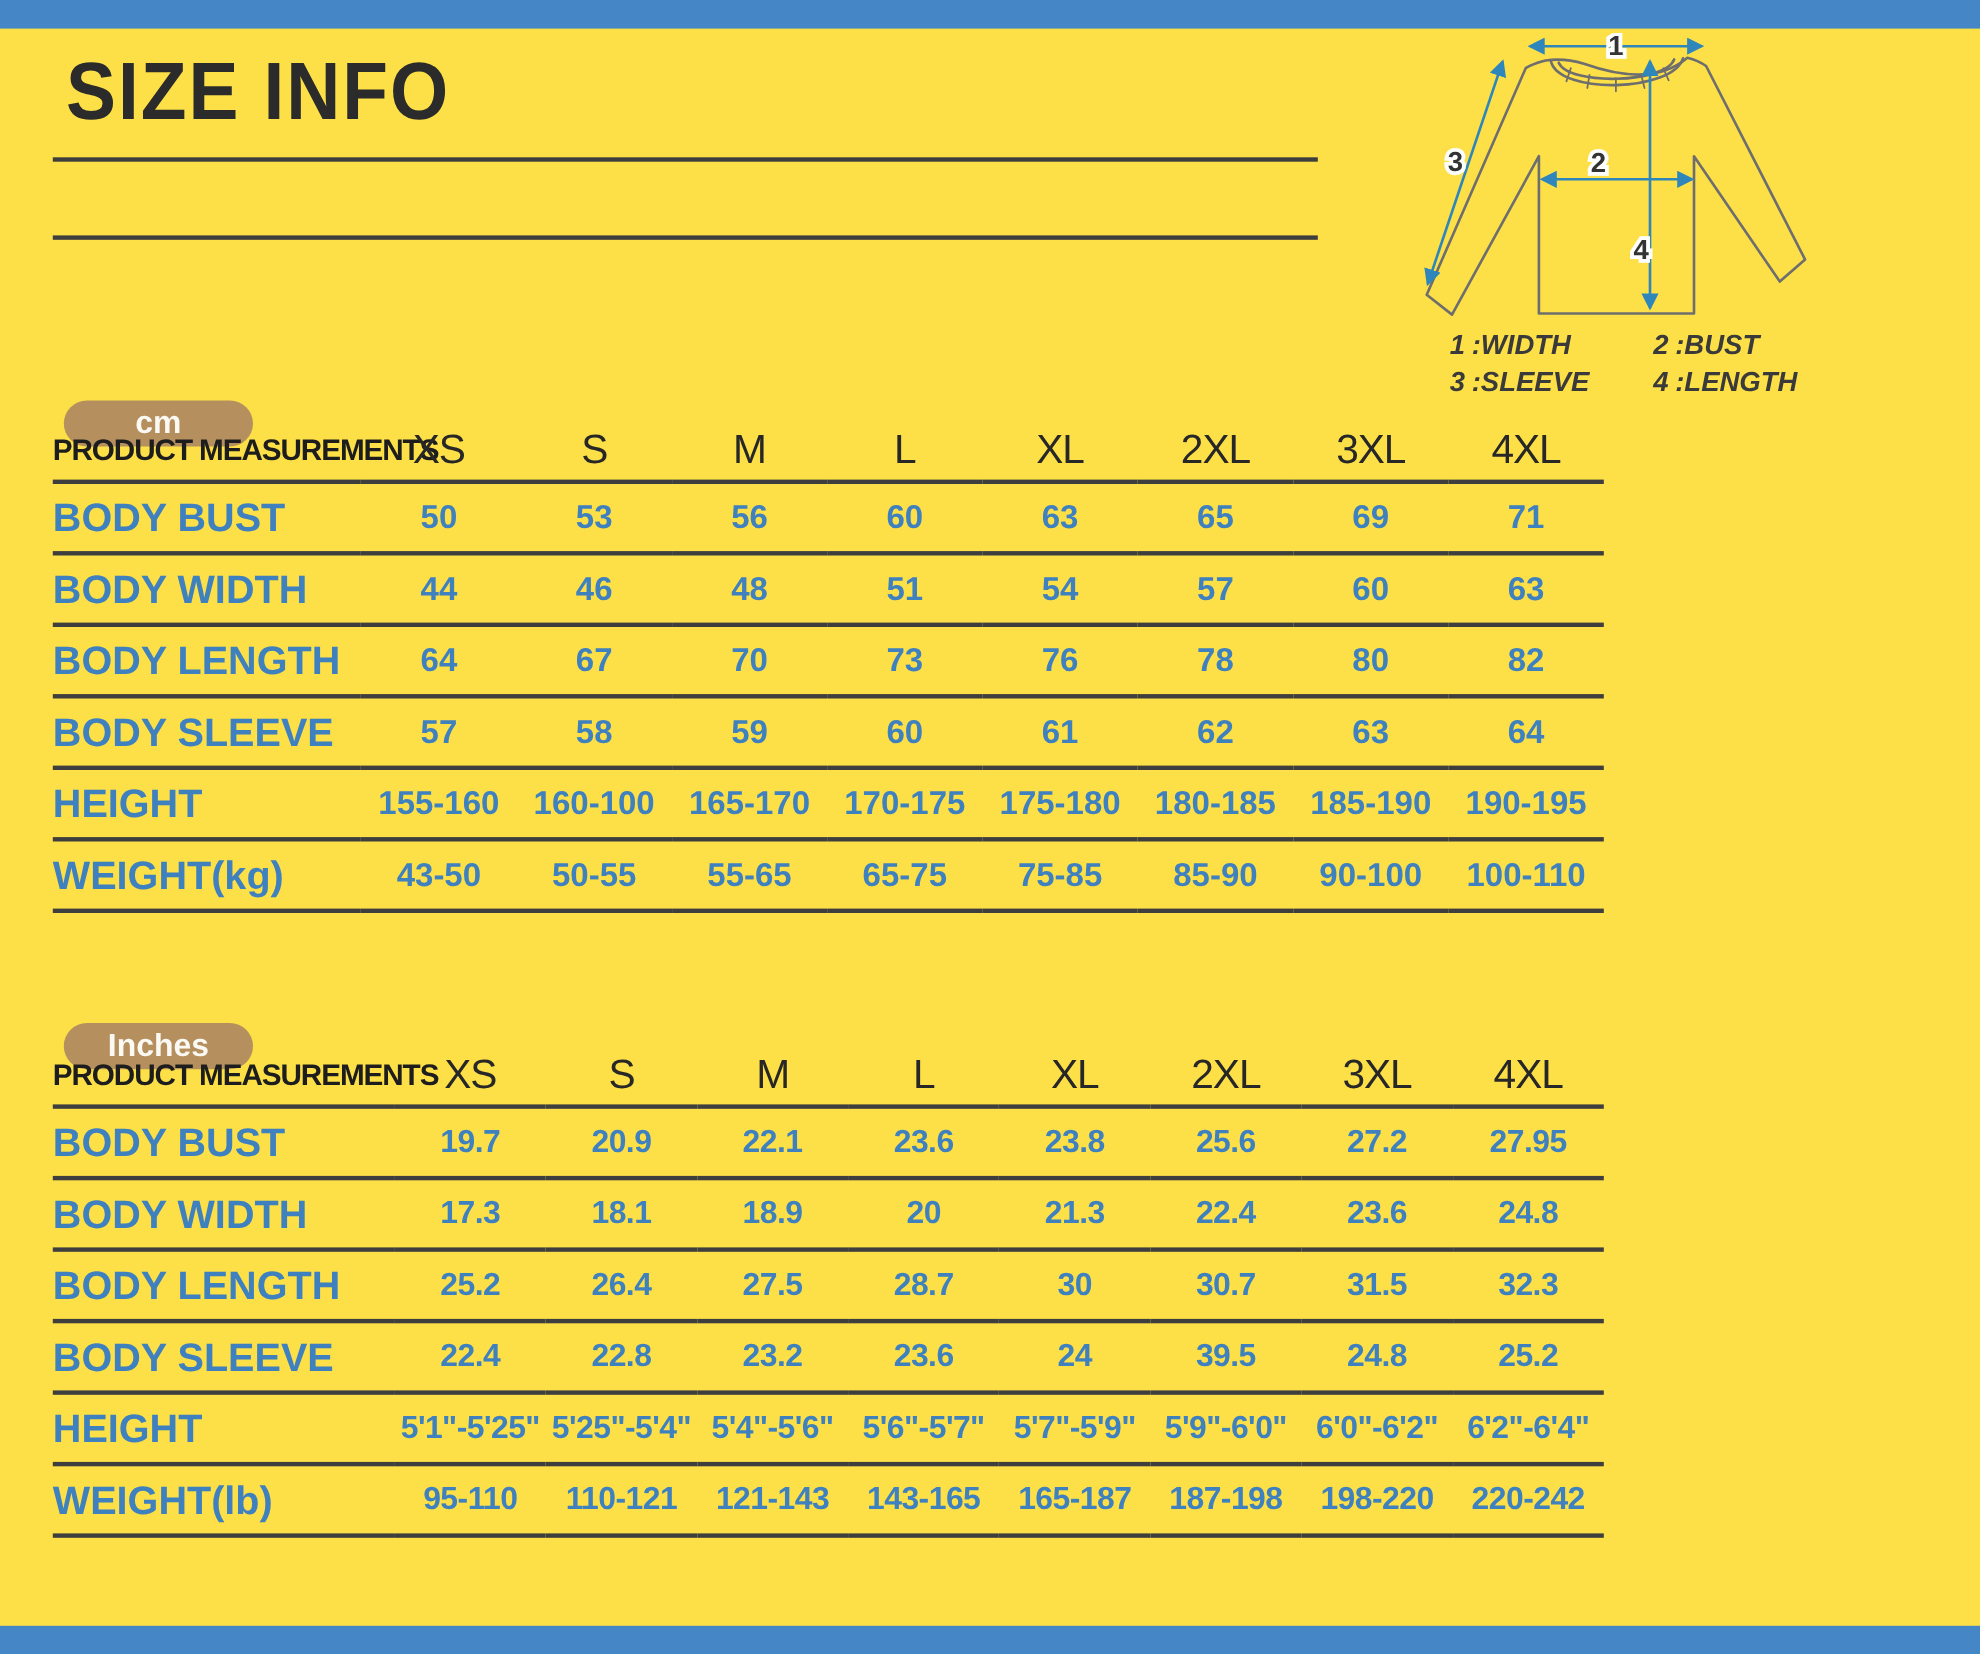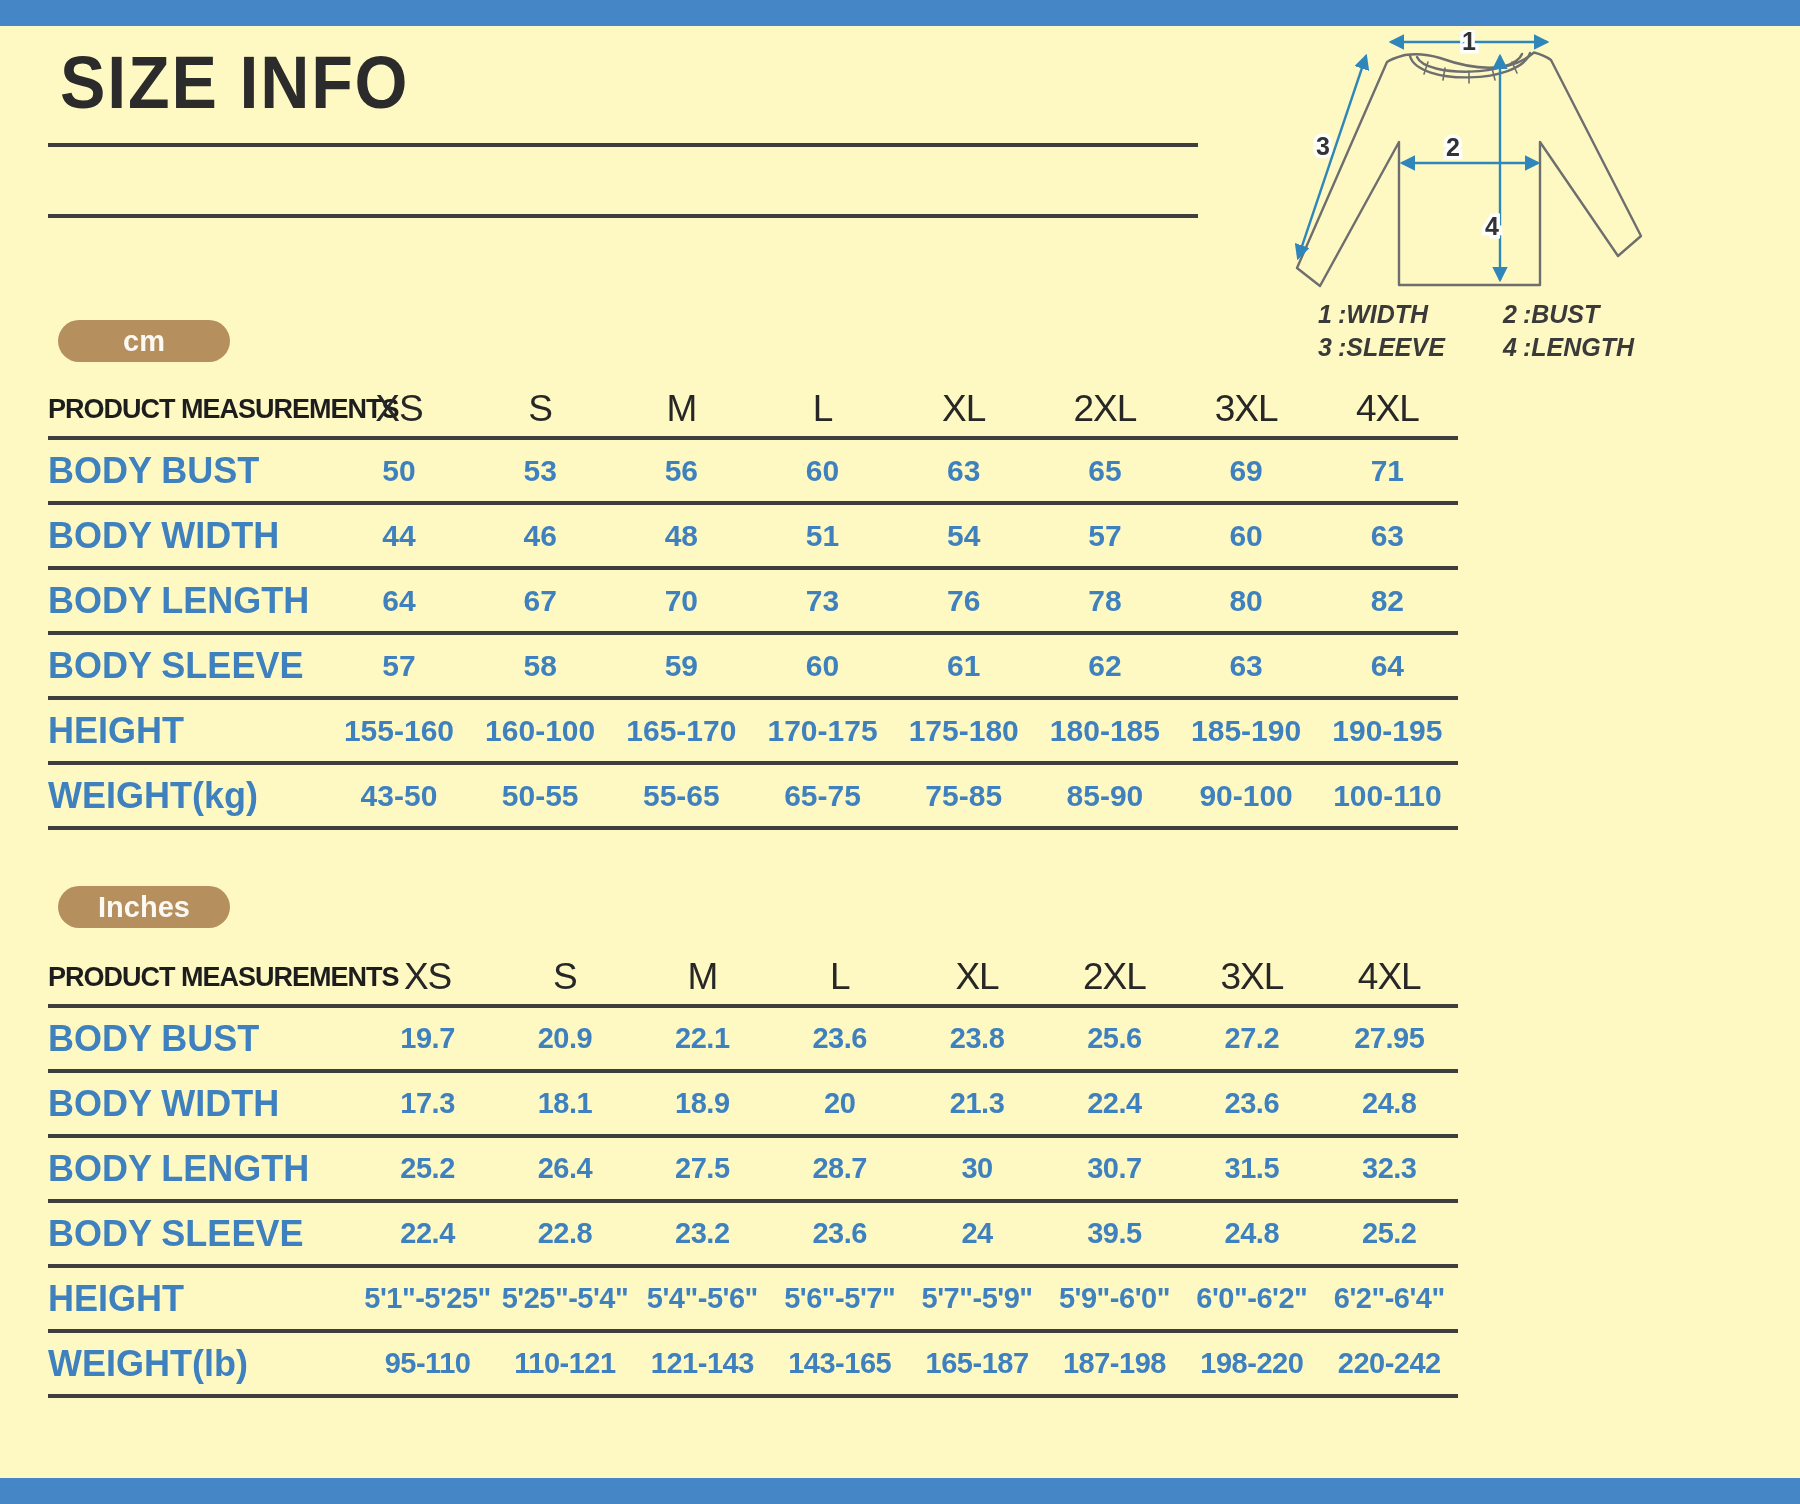--- a/index.html
+++ b/index.html
@@ -1,19 +1,19 @@
 <!DOCTYPE html>
 <html><head>
 <meta charset="utf-8">
 <style>
   html,body { margin:0; padding:0; background:#e8e8e8; }
   * { box-sizing:border-box; }
   #canvas {
     position:relative; width:1800px; height:1504px;
-    background:#fef9c3; overflow:hidden;
+    background:#fde047; overflow:hidden;
     font-family:"Liberation Sans", sans-serif;
   }
   .strip { position:absolute; left:0; width:1800px; height:26px; background:#4486c6; }
   .strip.top { top:0; }
   .strip.bottom { top:1478px; }
 
   .page-title {
     position:absolute; left:60px; top:40px;
     font-size:74px; font-weight:900; color:#2b2b2b;
     letter-spacing:2px; transform:scaleX(0.92); transform-origin:left;
@@ -34,21 +34,21 @@
     font-size:25px; font-weight:700; color:#3a3a3a;
   }
   .leg-item { white-space:nowrap;font-style:italic; }
   .leg-item .num { margin-right:6px; }
 
   
   .badge {
     position:absolute; left:58px; width:172px; height:42px;
     background:#b5905e; border-radius:21px;
     display:flex; align-items:center; justify-content:center;
-    color:#fbf9f4; font-size:29px; font-weight:800;
+    color:#fbf9f4; font-size:29px; font-weight:800;margin-top:44px;
   }
   .badge.cm { top:320px; }
   .badge.inches { top:886px; }
 
   
   table.size-table {
     position:absolute; left:48px; border-collapse:collapse; table-layout:fixed;
     width:1410px;
   }
   table.tbl-cm { top:382px; }

